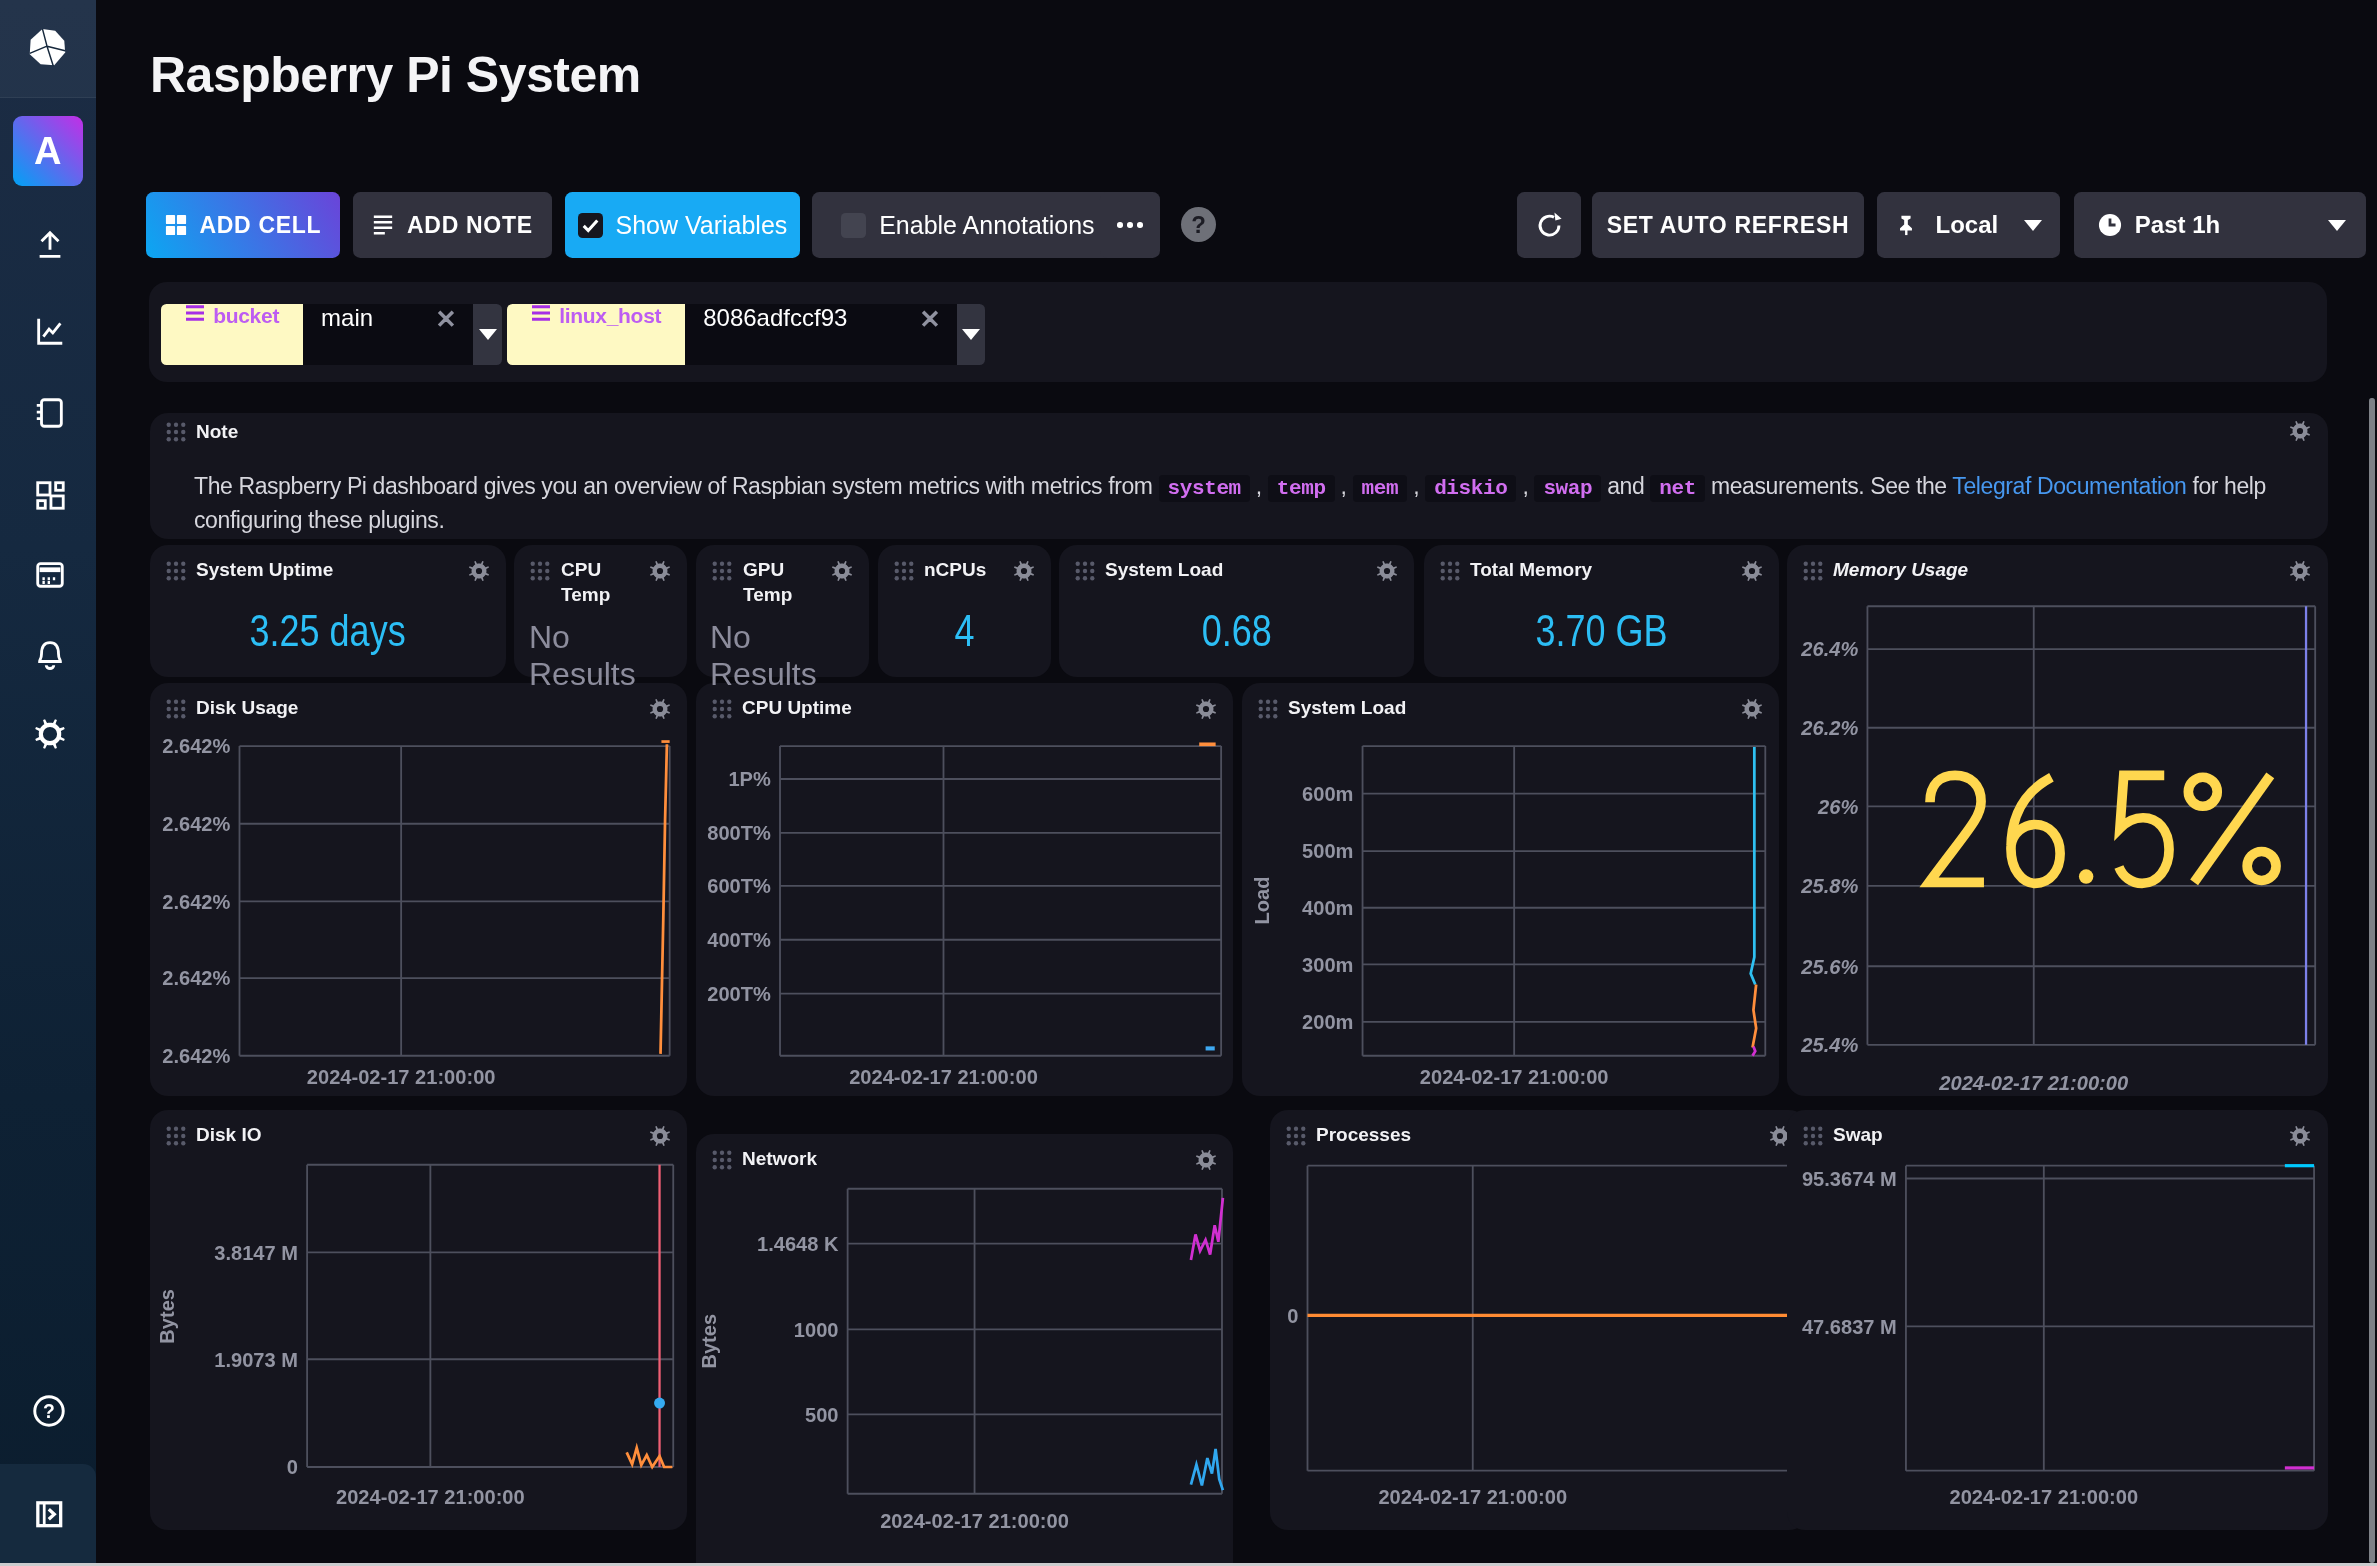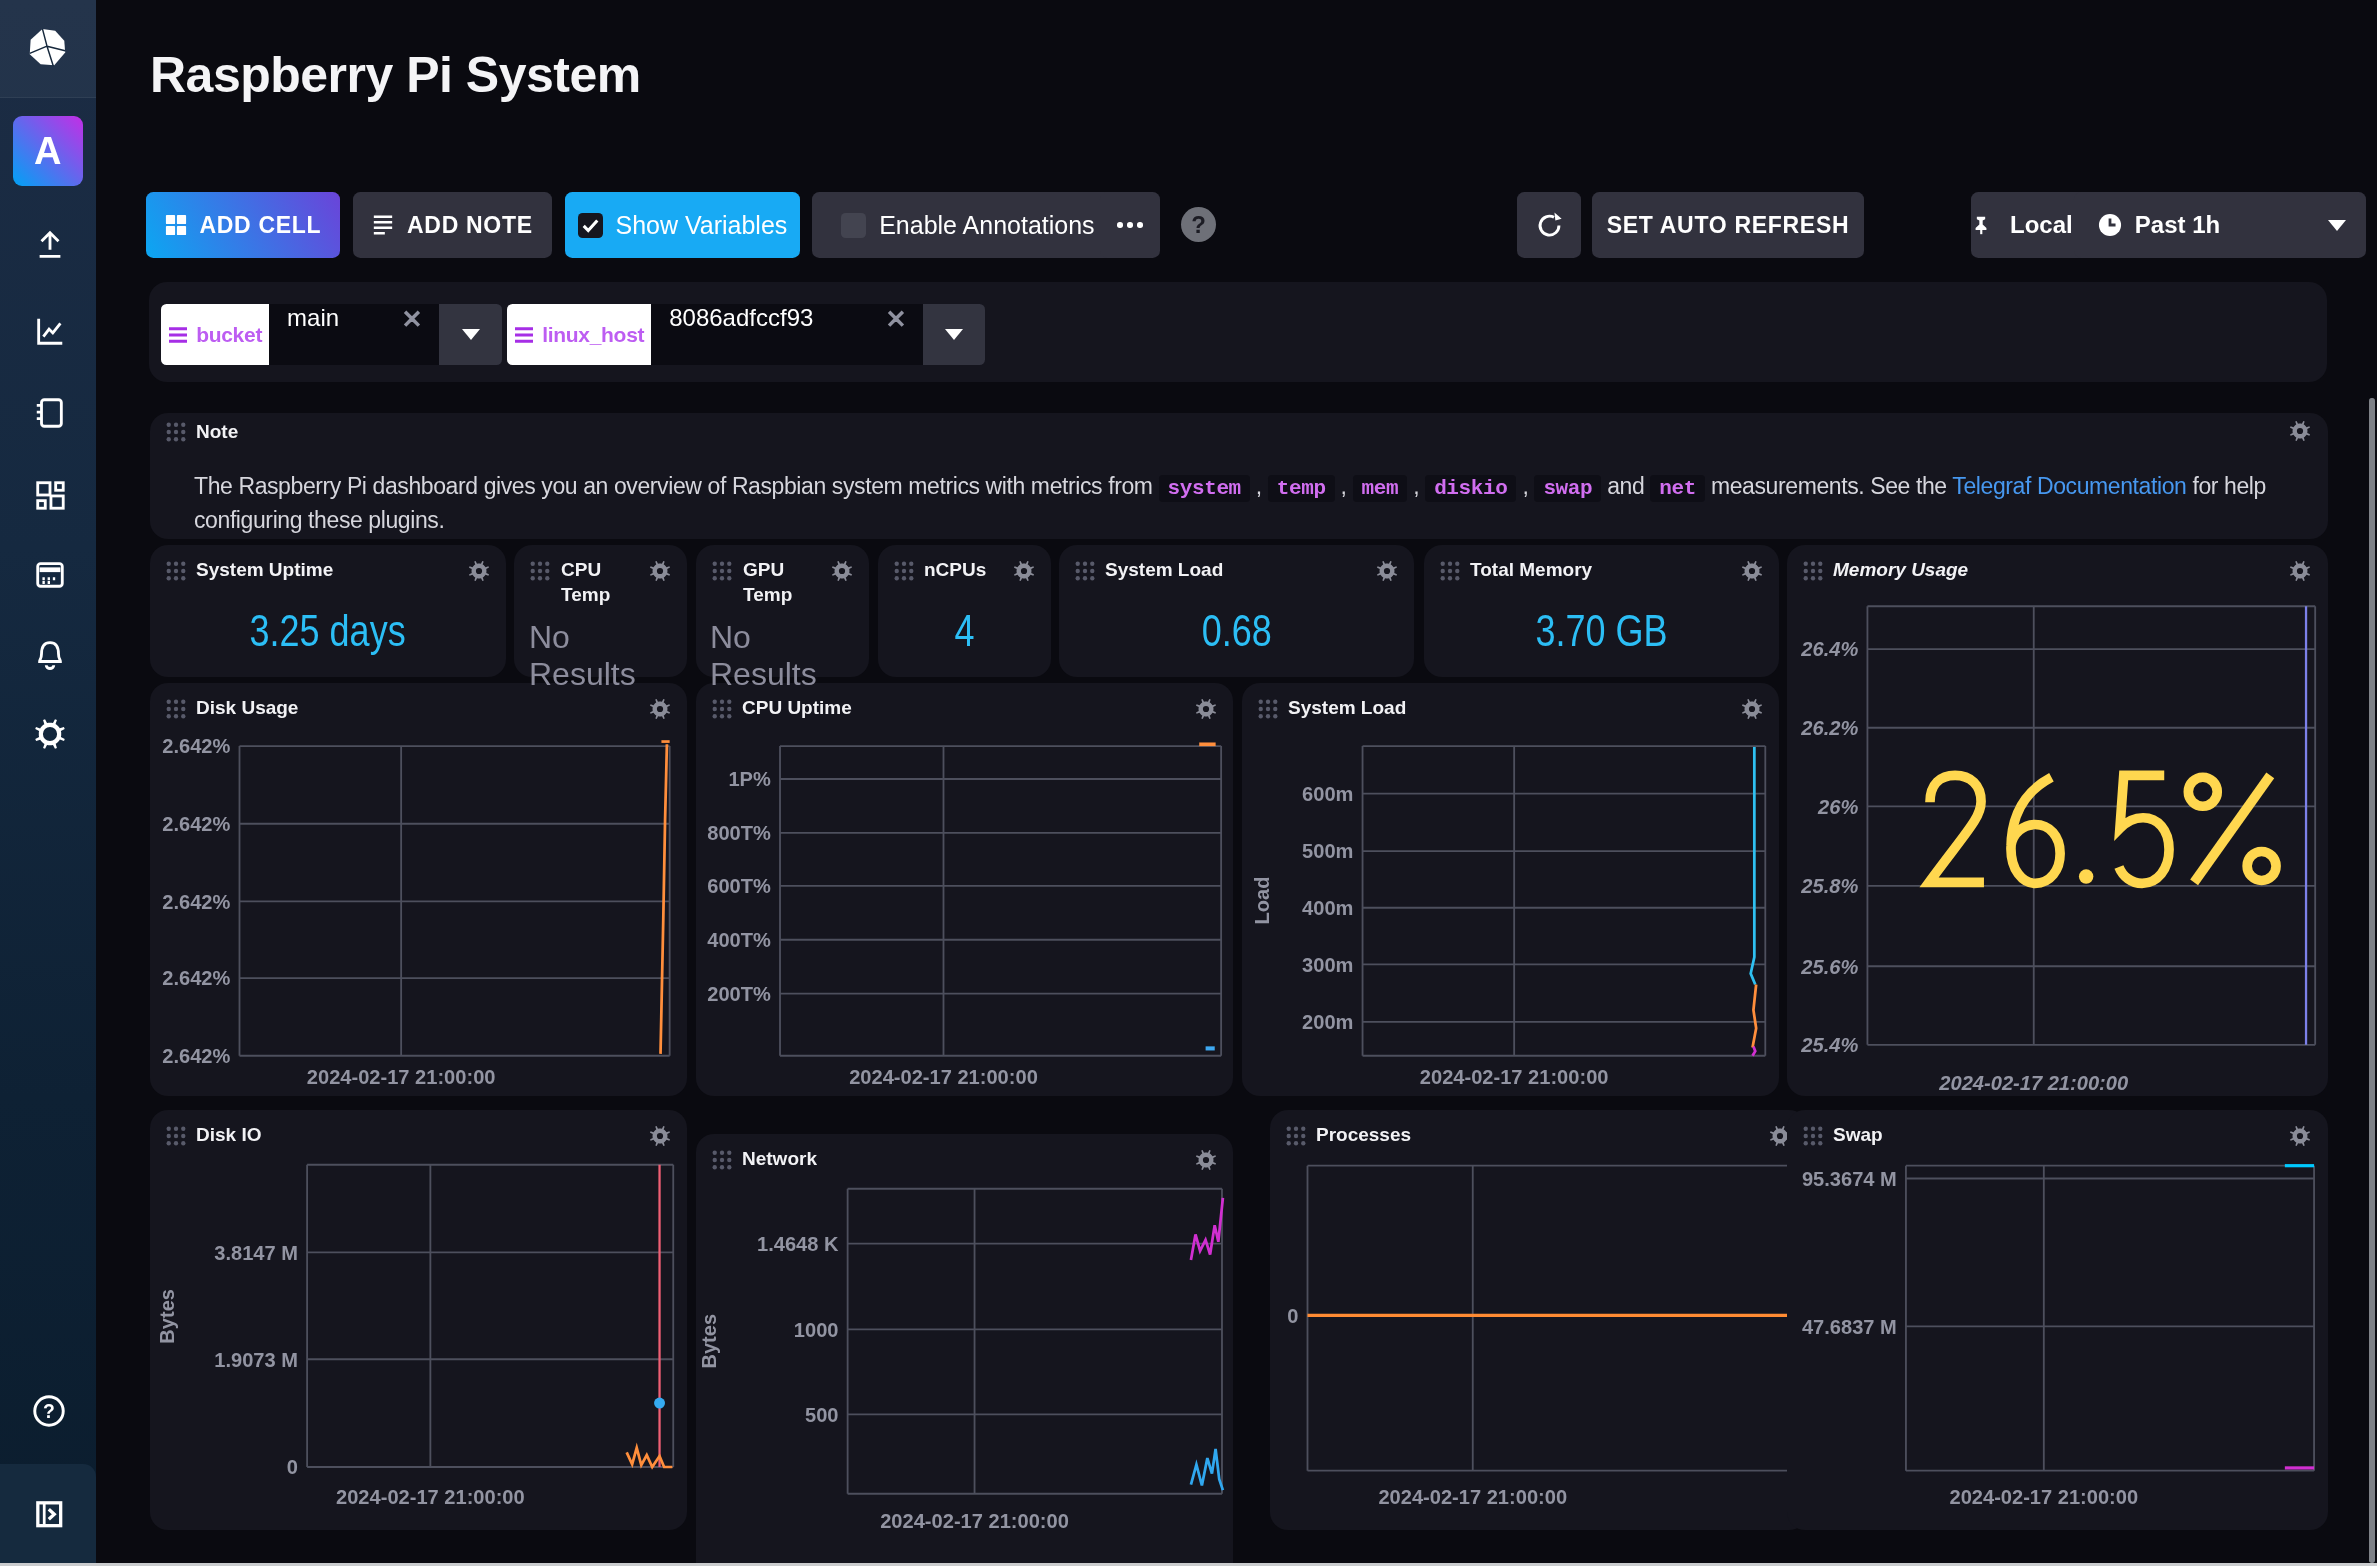--- a/index.html
+++ b/index.html
@@ -13,21 +13,21 @@
 .panel{position:absolute;background:#15151e;border-radius:18px}
 .ptitle{position:absolute;color:#f2f2f5;font-weight:bold;font-size:19px;line-height:25.6px;white-space:pre-line}
 .statv{position:absolute;left:0;right:0;top:60px;text-align:center;color:#2cbef5;font-size:45px}
 .statv span{display:inline-block;transform:scaleX(.8)}
 .nores{position:absolute;left:14.6px;top:66px;color:#8c8c9c;font-size:32px;line-height:37px;z-index:5}
 .chart{position:absolute;left:0;top:0}
 .caret{width:0;height:0;border-left:9px solid transparent;border-right:9px solid transparent;border-top:11px solid #fff}
 .cbx{width:25px;height:25px;border-radius:4.6px}
 .dot{width:5.5px;height:5.5px;border-radius:50%;background:#fff}
 .var{position:absolute;top:304px;height:61px;display:flex;border-radius:5.5px;overflow:hidden}
-.varlab{background:#ffffff;display:flex;align-items:center;gap:8.2px;padding:0 7px;color:#bd5df2;font-weight:bold;font-size:21px;letter-spacing:-0.3px}
+.varlab{background:#fef9c3;display:flex;gap:8.2px;padding:0 24px;color:#bd5df2;font-weight:bold;font-size:21px;letter-spacing:-0.3px}
 .varval{background:#0b0b12;display:flex;align-items:flex-start;color:#fff;font-size:24px;padding:0 18px;position:relative}
 .varx{position:absolute;right:16.4px;color:#9092a0;font-size:25.6px;font-weight:bold}
 .varcaret{background:#333440;display:flex;align-items:center;justify-content:center}
 .chip{font-family:"Liberation Mono",monospace;font-size:21px;font-weight:bold;color:#d16ef0;background:#0e0e16;border-radius:3.7px;padding:1.8px 9px}
 </style></head>
 <body>
 <div id="sidebar">
     <div id="logosec"></div>
     <svg style="position:absolute;left:27px;top:27px" width="40" height="42" viewBox="0 0 44 46">
 <polygon points="17,2 31,4 41,15 42,28 30,42 15,41 3,30 4,14" fill="#fff"></polygon>
@@ -112,21 +112,21 @@
     <div style="position:absolute;left:1085px;top:207px;width:35px;height:35px;border-radius:50%;background:#6e7078;color:#1c1c24;font-weight:bold;font-size:24px;display:flex;align-items:center;justify-content:center">?</div>
     <div class="btn" style="left:1421px;width:64px">
 <svg width="27" height="27" viewBox="0 0 30 30" fill="none" stroke="#fff" stroke-width="3.2">
         <path d="M25.5 15 A10.5 10.5 0 1 1 20 5.9"></path>
         <path d="M20.5 0.5 L21.5 9.5 L28.5 7.5 Z" fill="#fff" stroke="none"></path>
       </svg>
     </div>
     <div class="btn" style="left:1496px;width:272px">
       <span>SET AUTO REFRESH</span>
     </div>
-    <div class="btn" style="left:1875px;width:146px;gap:19px">
+    <div class="btn" style="left:1781px;width:183px;gap:19px">
 <svg width="22" height="22" viewBox="0 0 24 24" fill="#fff">
         <path d="M7 2 h10 v3 l-3 1.5 v5 l4.5 4 v2.5 H5.5 V15.5 L10 11.5 v-5 L7 5 z"></path>
         <rect x="11" y="17" width="2.6" height="6"></rect>
       </svg>
 <span style="font-weight:bold;font-size:24px;letter-spacing:0">Local</span>
 <span class="caret" style="margin-left:7.3px"></span>
     </div>
     <div class="btn" style="left:1978px;width:292px;justify-content:flex-start;padding-left:24px">
 <svg width="24" height="24" viewBox="0 0 26 26">
         <circle cx="13" cy="13" r="12" fill="#fff"></circle>

